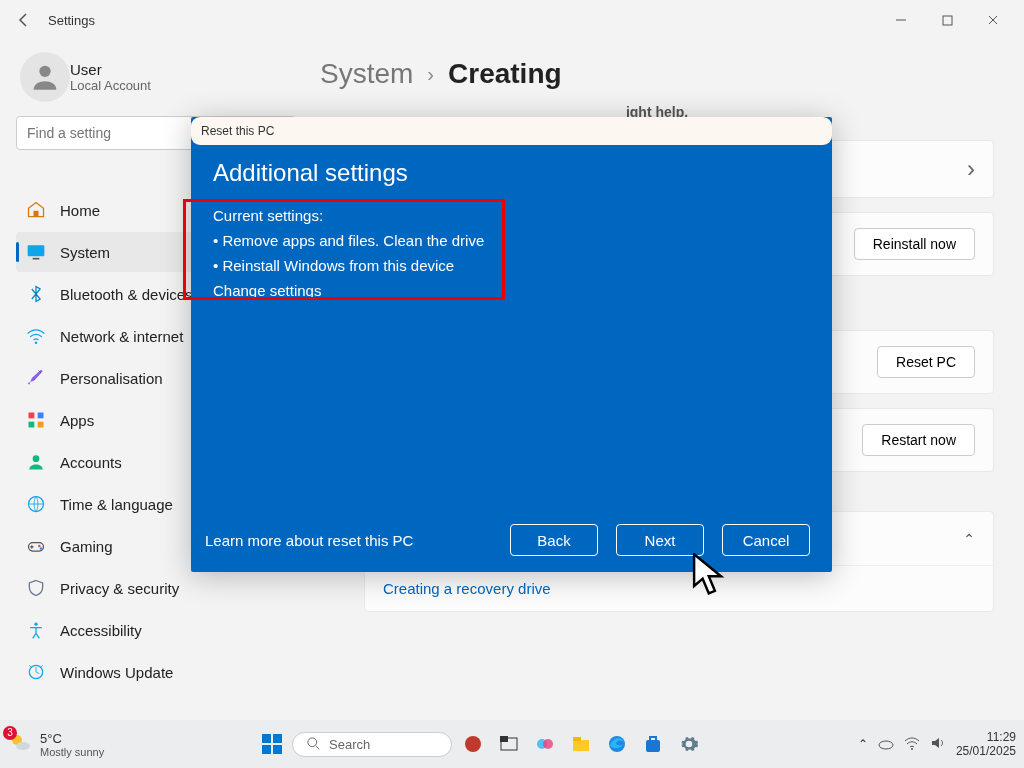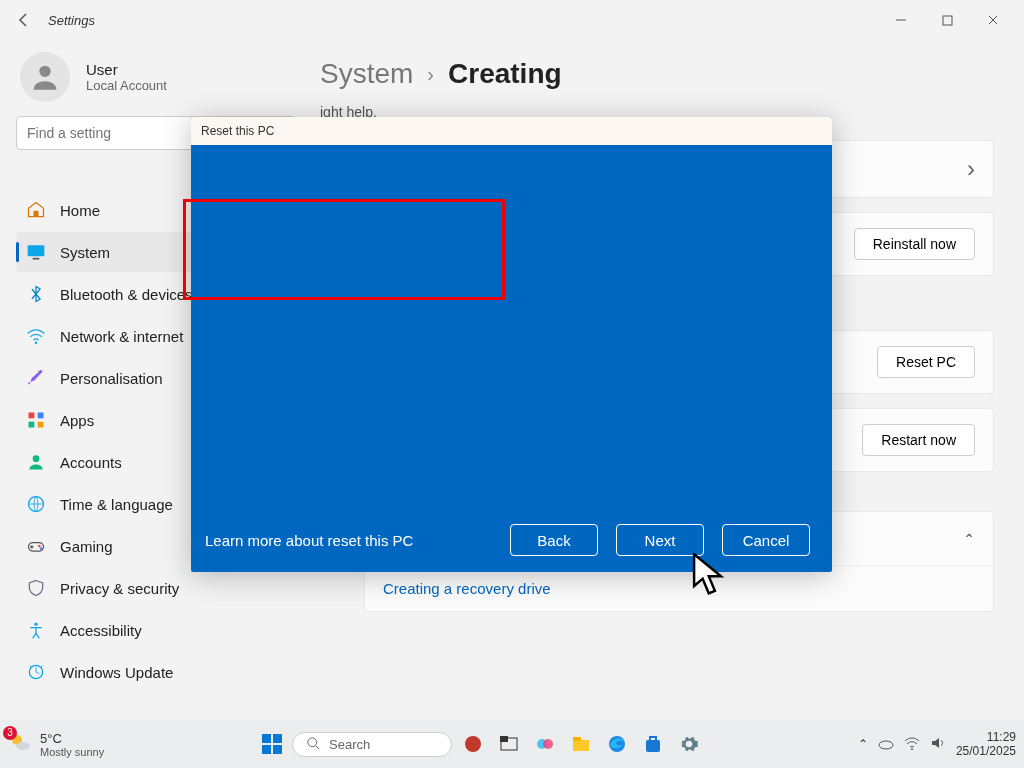--- a/index.html
+++ b/index.html
@@ -1,24 +1,24 @@
 <!DOCTYPE html>
 <html><head>
 <meta charset="utf-8">
 <style>
 * { margin:0; padding:0; box-sizing:border-box; font-family:"Segoe UI",Arial,sans-serif; }
 body { width:1024px; height:768px; background:#f3f3f3; overflow:hidden; position:relative; }
-.titlebar { height:40px; display:flex; align-items:center; padding:0 8px;font-style:italic; }
+.titlebar { height:40px; display:flex; align-items:center; padding:0 8px; }
 .tb-back { width:32px; height:32px; display:flex; align-items:center; justify-content:center; color:#555; cursor:pointer; }
 .tb-title { font-size:13px; margin-left:8px; color:#333; }
 .tb-spacer { flex:1; }
 .tb-btn { width:46px; height:32px; display:flex; align-items:center; justify-content:center; color:#555; cursor:pointer; }
 .content { display:flex; height:calc(100% - 40px - 48px); }
 .sidebar { width:310px; padding:6px 10px 0 16px; }
-.user-block { display:flex; align-items:center; gap:16px; padding:6px 4px 14px 4px; }
+.user-block { display:flex; align-items:center; gap:0; padding:6px 4px 14px 4px; }
 .avatar { width:50px; height:50px; border-radius:50%; background:#e4e4e4; display:flex; align-items:center; justify-content:center; }
 .avatar svg { fill:#888; }
 .user-name { font-size:15px; color:#222; }
 .user-sub { font-size:13px; color:#666; }
 .search { width:280px; height:34px; border:1px solid #ccc; border-radius:4px; background:#fff; padding:0 10px; font-size:14px; color:#666; }
 .nav { margin-top:40px; }
 .nav-item { display:flex; align-items:center; gap:14px; height:40px; padding-left:10px; font-size:15px; color:#222; cursor:pointer; border-radius:4px; margin-bottom:2px; position:relative; }
 .nav-item.sel { background:#e8e8e8; }
 .nav-item.sel::before { content:""; position:absolute; left:0; top:10px; bottom:10px; width:3px; background:#0067c0; border-radius:2px; }
 .ni-icon { width:20px; height:20px; display:flex; align-items:center; justify-content:center; }
@@ -32,21 +32,21 @@
 .card.chev::after { content:"›"; font-size:24px; color:#666; margin-left:auto; }
 .card .btn { margin-left:auto; }
 .btn { background:#fff; border:1px solid #ccc; border-radius:4px; padding:7px 18px; font-size:14px; cursor:pointer; }
 .help-card { background:#fcfcfc; border:1px solid #e9e9e9; border-radius:4px; padding:0; margin-left:44px;}
 .help-hdr { display:flex; align-items:center; padding:16px 18px; font-size:15px; }
 .help-hdr::after { content:"⌃"; margin-left:auto; color:#555; font-size:14px; }
 .help-link { padding:14px 18px; color:#0067c0; font-size:15px; border-top:1px solid #eee; cursor:pointer; }
 .section-title{ font-size:15px; color:#555; margin:14px 0 8px 0;}
 
 .dlg { position:absolute; left:191px; top:117px; width:641px; height:455px; background:#0067c0; color:#fff; box-shadow:0 4px 30px rgba(0,0,0,.25); border-radius:2px; overflow:hidden; }
-.dlg-titlebar { height:28px; background:#fdf7f2; color:#333; font-size:12px; display:flex; align-items:center; padding-left:10px; }
+.dlg-titlebar { height:28px; background:#fdf7f2; color:#333; font-size:12px; display:flex; align-items:center; padding-left:10px;border-radius:9px; }
 .dlg-body { padding:14px 22px; }
 .dlg-h { font-size:24px; font-weight:400; margin-bottom:20px; }
 .dlg-label { font-size:15px; margin-bottom:8px; }
 .dlg-bullet { font-size:15px; margin-bottom:8px; }
 .dlg-link { font-size:15px; text-decoration:underline; cursor:pointer; }
 .dlg-footer { position:absolute; bottom:16px; left:14px; right:22px; display:flex; align-items:center; }
 .dlg-learn { font-size:15px; cursor:pointer; }
 .dlg-btns { margin-left:auto; display:flex; gap:18px; }
 .dlg-btn { width:88px; height:32px; border:1px solid #fff; border-radius:4px; background:transparent; color:#fff; font-size:15px; display:flex; align-items:center; justify-content:center; cursor:pointer; }
 
@@ -224,21 +224,21 @@
         </div>
       </div>
   </div>
 
   <div class="main">
     <div class="breadcrumb">
       <span class="bc-parent">System</span>
       <span class="bc-chev">›</span>
       <span class="bc-current">Creating</span>
     </div>
-    <div class="hint" style="text-align:left;"><span>ight help.</span></div>
+    <div class="hint" style="text-align:center;font-weight:bold;"><span>ight help.</span></div>
 
     <div class="card chev" style="height:58px;"></div>
     <div class="card" style="height:64px;">
       <button class="btn">Reinstall now</button>
     </div>
     <div style="height:40px;"></div>
     <div class="card" style="height:64px;">
       <button class="btn">Reset PC</button>
     </div>
     <div class="card" style="height:64px;">
@@ -255,20 +255,27 @@
         </span>
         <span>Help with Recovery</span>
       </div>
       <div class="help-link">Creating a recovery drive</div>
     </div>
   </div>
 </div>
 
 <div class="dlg">
   <div class="dlg-titlebar">Reset this PC</div>
+  <div class="dlg-body">
+    <div class="dlg-h">Additional settings</div>
+    <div class="dlg-label">Current settings:</div>
+    <div class="dlg-bullet">• <span>Remove apps and files. Clean the drive</span></div>
+    <div class="dlg-bullet">• <span>Reinstall Windows from this device</span></div>
+    <div class="dlg-link">Change settings</div>
+  </div>
   <div class="dlg-footer">
     <div class="dlg-learn">Learn more about reset this PC</div>
     <div class="dlg-btns">
       <div class="dlg-btn">Back</div>
       <div class="dlg-btn">Next</div>
       <div class="dlg-btn">Cancel</div>
     </div>
   </div>
 </div>
 

